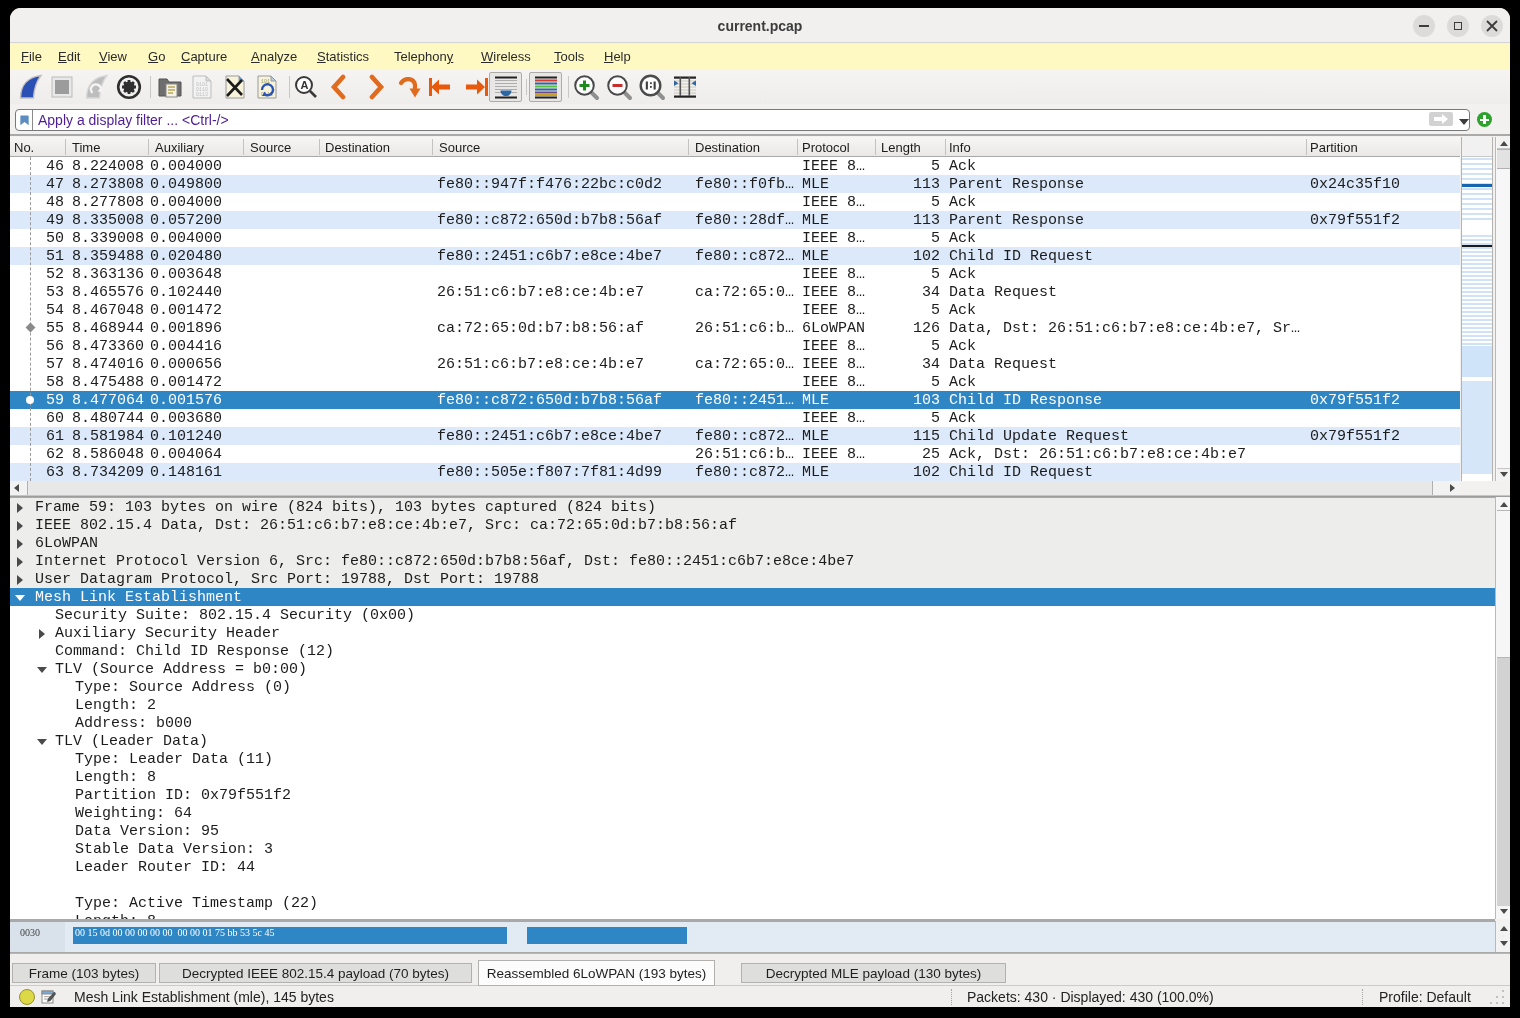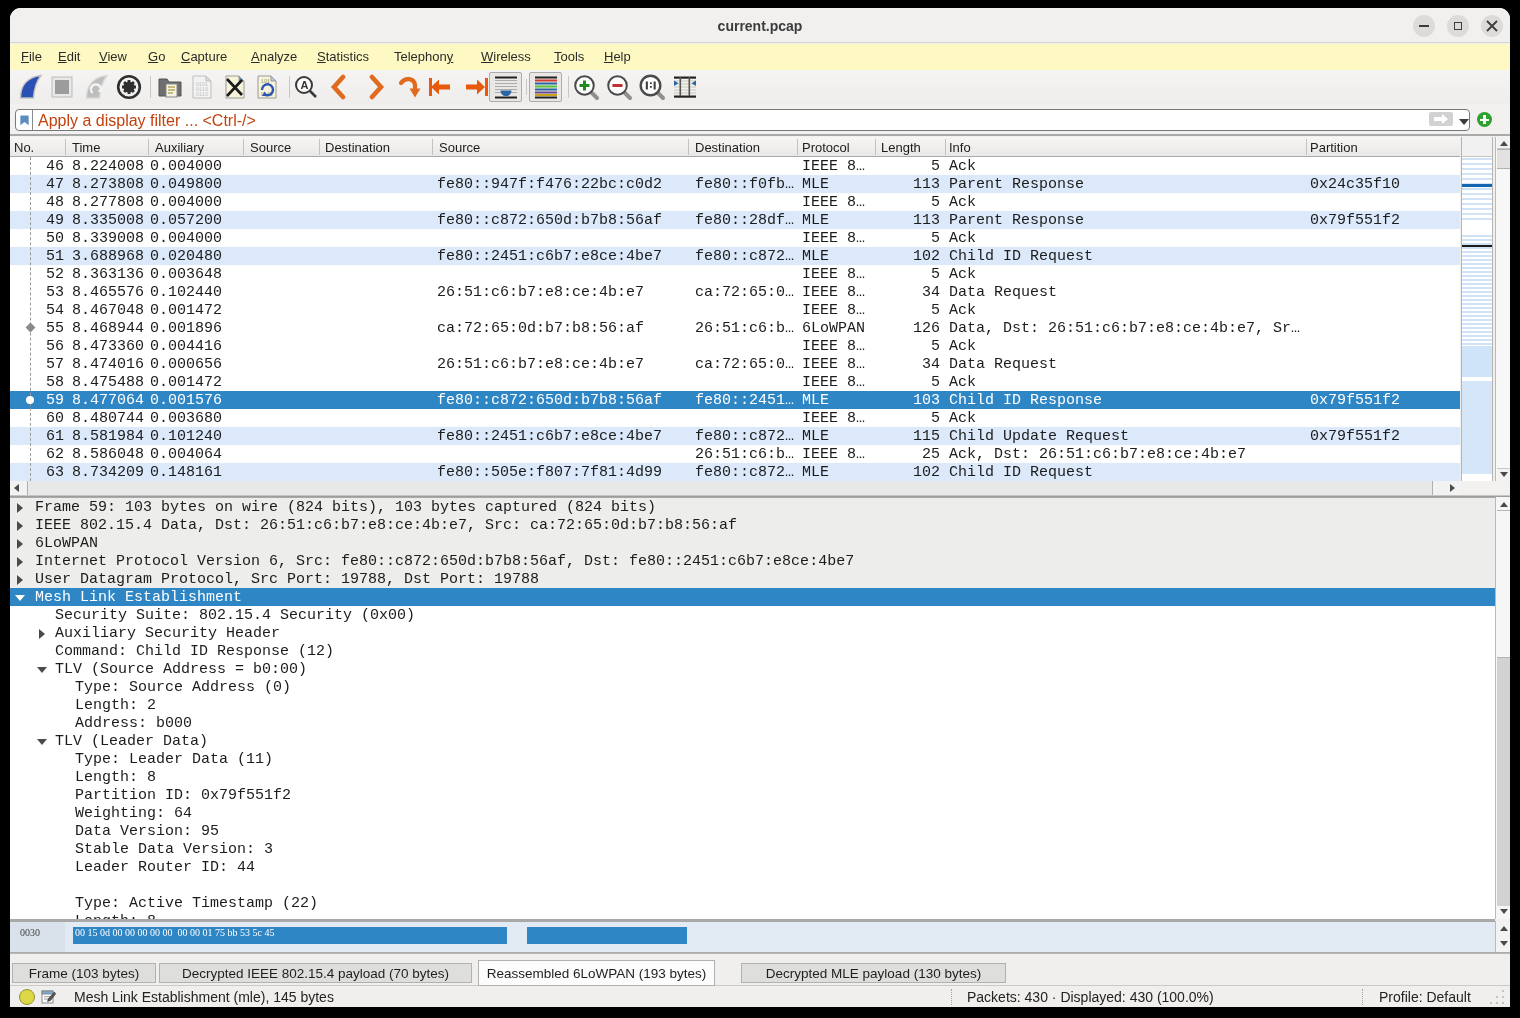--- a/index.html
+++ b/index.html
@@ -21,21 +21,21 @@
 
 
 #toolbar { position:absolute; left:0; top:62px; width:1500px; height:34px; background:linear-gradient(#f5f4f3,#eeedec); }
 .tsep { position:absolute; top:6px; width:1px; height:22px; background:#c9c7c5; }
 .ticon { position:absolute; top:4px; }
 
 
 #filterbar { position:absolute; left:0; top:96px; width:1500px; height:32px; background:#f2f1f0; border-bottom:2px solid #a9a9a9; }
 #finput { position:absolute; left:5px; top:5px; width:1455px; height:22px; background:#fff; border:1px solid #787878; border-radius:4px; }
 #fbmark { position:absolute; left:0; top:0; width:17px; height:20px; border-right:1px solid #8a8a8a; }
-#fphtext { position:absolute; left:22px; top:2px; font-size:16px; color:#c2410c; }
+#fphtext { position:absolute; left:22px; top:2px; font-size:14px; color:#4c1d95; }
 #fapply { position:absolute; left:1413px; top:2px; width:24px; height:14px; background:#d2d2d2; border-radius:2px; }
 #fcaret { position:absolute; left:1443px; top:9px; width:0; height:0; border-left:5px solid transparent; border-right:5px solid transparent; border-top:6px solid #3c3c3c; }
 #fplus { position:absolute; left:1467px; top:8px; width:15px; height:15px; border-radius:50%; background:#2da32d; }
 
 
 #plheader { position:absolute; left:0; top:129px; width:1450px; height:20px; background:linear-gradient(#f7f6f5,#eae8e6); border-bottom:1px solid #a9a9a9; font-size:13px; color:#1b1b1b; }
 #plheader span { position:absolute; top:3px; }
 .hsep { position:absolute; top:2px; width:1px; height:16px; background:#c4c2c0; }
 #plist { position:absolute; left:0; top:149px; width:1450px; height:324px; background:#fff; }
 .prow { position:absolute; left:0; width:1450px; height:18px; font-family:"Liberation Mono", monospace; font-size:15px; color:#1c1c1c; }
@@ -364,21 +364,21 @@
     <div class="prow" style="top:72px">
         <span class="c-no">50</span>
         <span class="c-time">8.339008</span>
         <span class="c-delta">0.004000</span>
         <span class="c-proto">IEEE 8…</span>
         <span class="c-len">5</span>
         <span class="c-info">Ack</span>
       </div>
     <div class="prow blue" style="top:90px">
         <span class="c-no">51</span>
-        <span class="c-time">3.688968</span>
+        <span class="c-time">8.359488</span>
         <span class="c-delta">0.020480</span>
         <span class="c-src">fe80::2451:c6b7:e8ce:4be7</span>
         <span class="c-dst">fe80::c872…</span>
         <span class="c-proto">MLE</span>
         <span class="c-len">102</span>
         <span class="c-info">Child ID Request</span>
       </div>
     <div class="prow" style="top:108px">
         <span class="c-no">52</span>
         <span class="c-time">8.363136</span>

